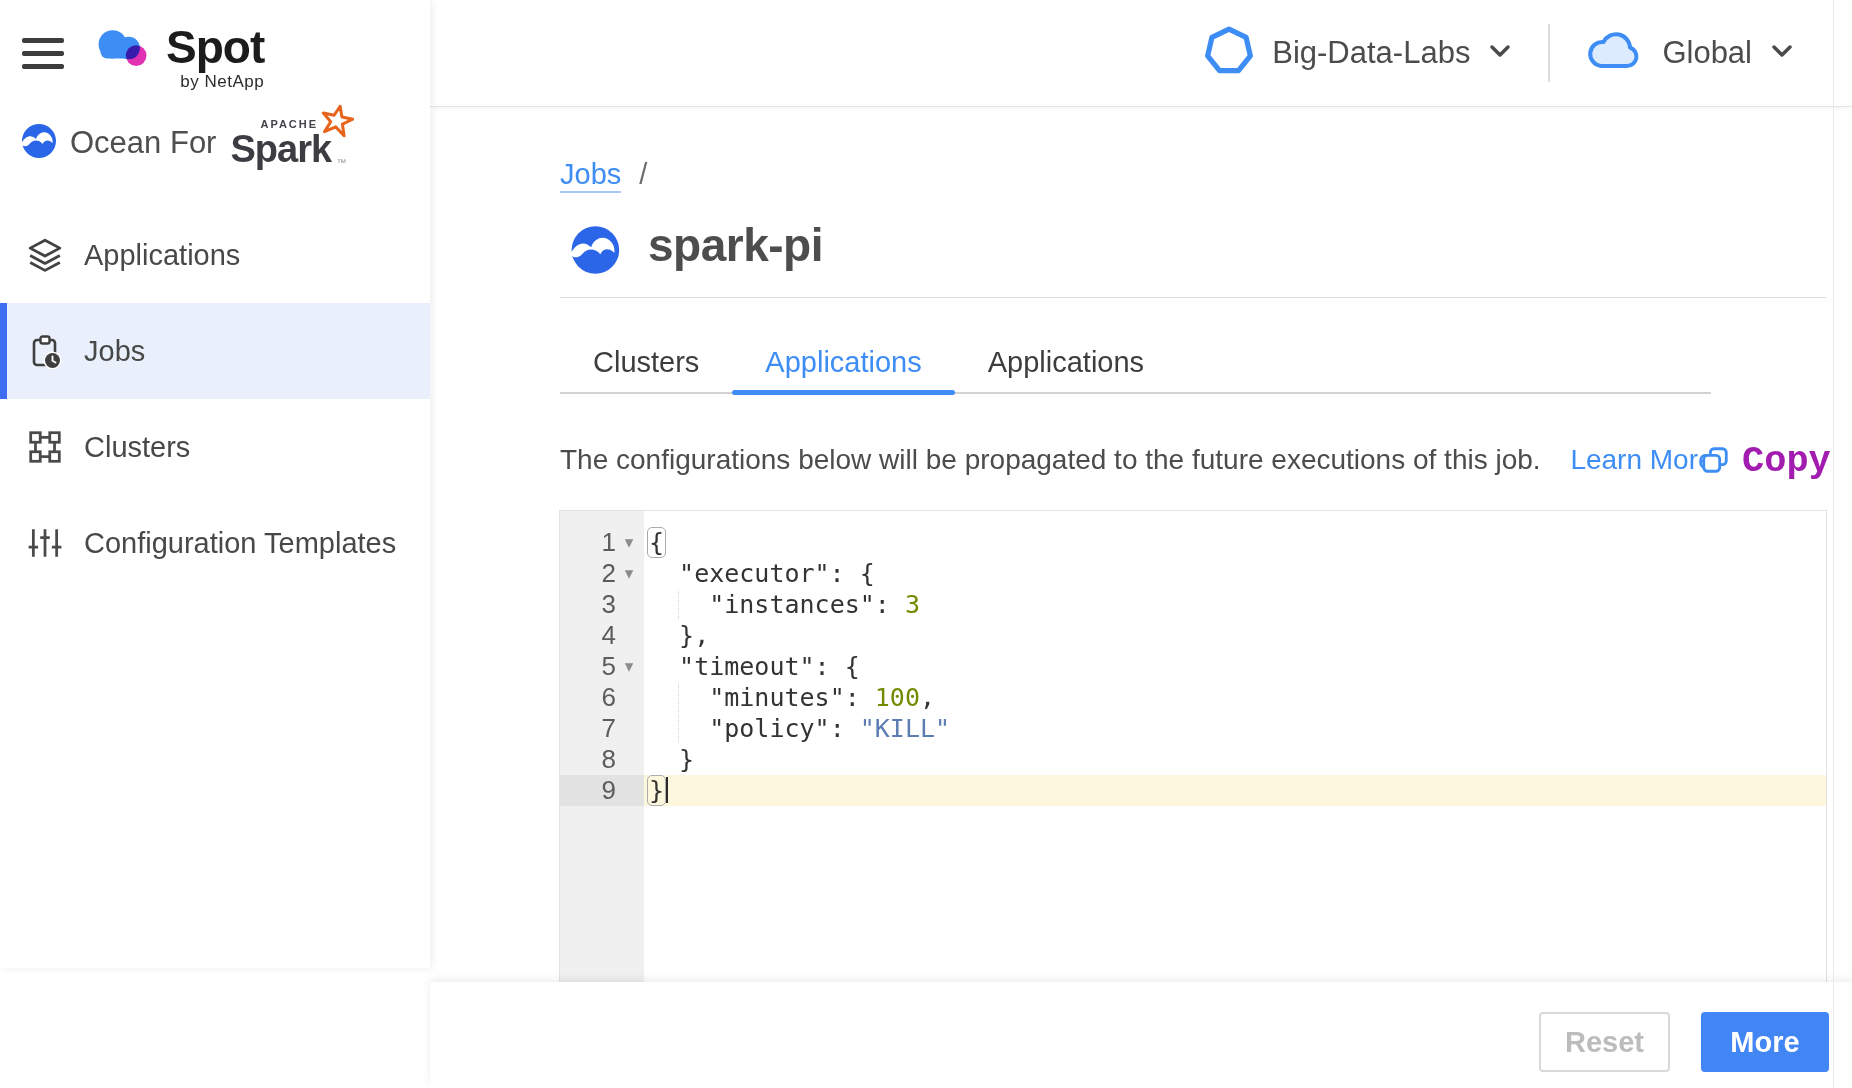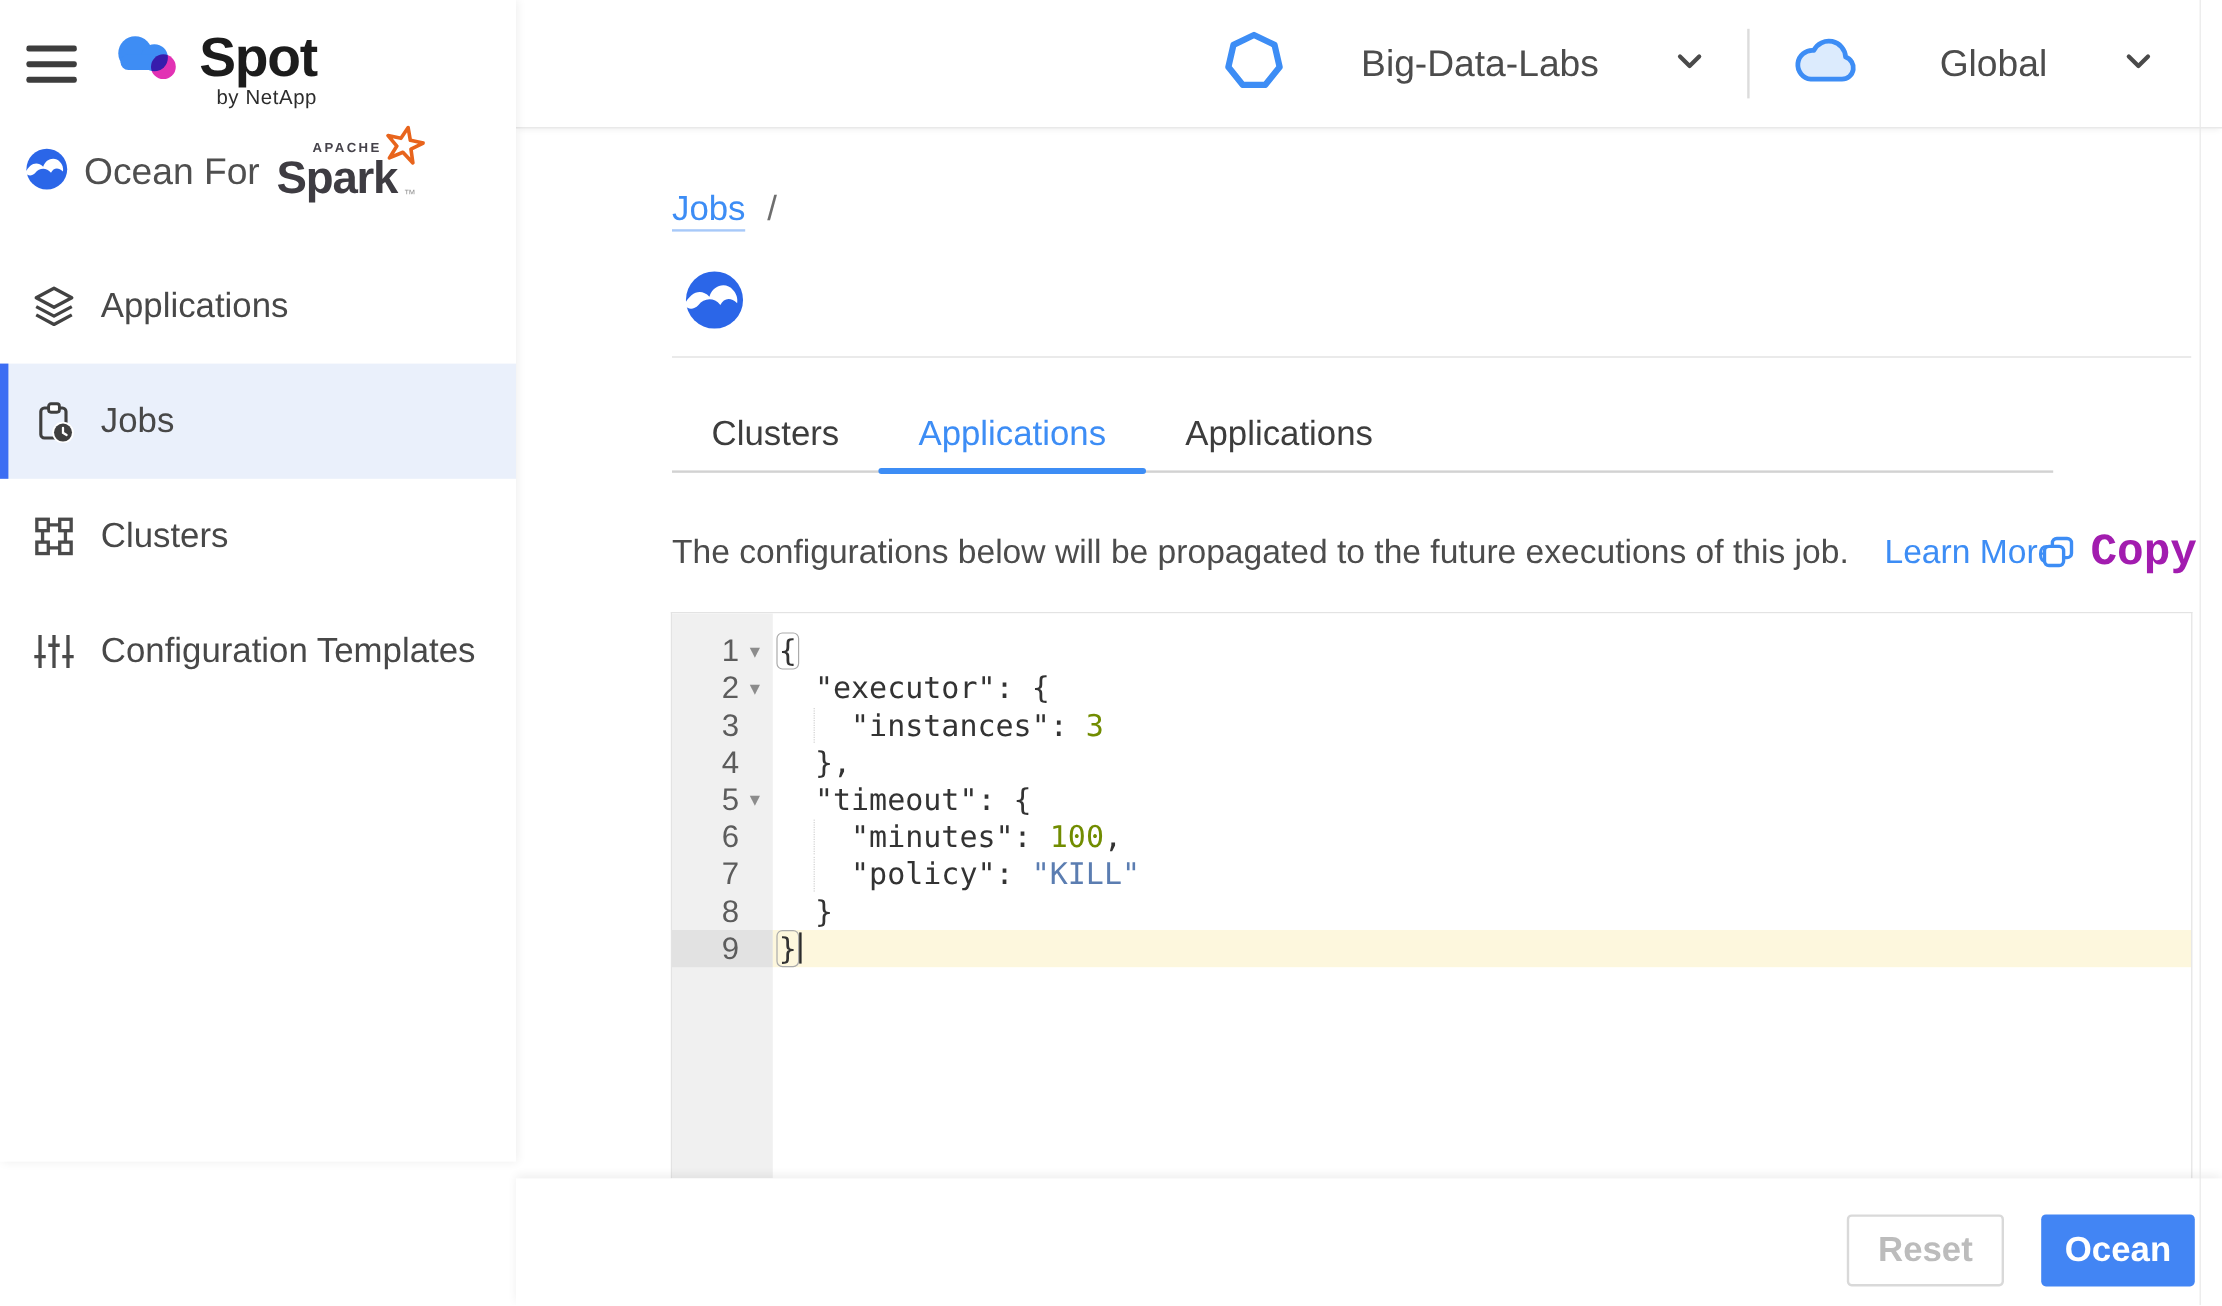--- a/index.html
+++ b/index.html
@@ -26,21 +26,21 @@
   .nav-item{ position:relative; height:96px; display:flex; align-items:center; padding-left:26px; cursor:pointer; }
   .nav-icon{ width:38px; height:36px; display:flex; align-items:center; justify-content:center; }
   .nav-label{ font-size:29px; color:#484848; margin-left:20px; }
   .nav-item.active{ background:#EAF0FB; }
   .nav-item.active::before{ content:""; position:absolute; left:0; top:0; width:7px; height:100%; background:#3C6DF3; }
 
   
   .topbar{ position:absolute; left:430px; top:0; width:1422px; height:107px; background:#fff;
            border-bottom:1px solid #e4e4e4; box-shadow:0 3px 5px -2px rgba(0,0,0,.06);
            display:flex; align-items:center; justify-content:flex-end; padding-right:58px; z-index:4; }
-  .switcher{ display:flex; align-items:center; cursor:pointer;gap:46px; }
+  .switcher{ display:flex; align-items:center; cursor:pointer; }
   .switcher-label{ font-size:31px; color:#4c4c4c; margin:0 18px 0 18px; }
   .topbar-divider{ width:2px; height:58px; background:#dcdcdc; margin:0 36px; }
 
   
   .breadcrumb{ position:absolute; left:560px; top:158px; font-size:29px; z-index:1; }
   .bc-link{ color:#3d8df5; text-decoration:none; border-bottom:2px solid #a7c9f9; padding-bottom:1px; cursor:pointer; }
   .bc-sep{ color:#6e6e6e; margin-left:10px; }
   .title-icon{ position:absolute; left:566px; top:222px; }
   .page-title{ position:absolute; left:648px; top:218px; font-size:46px; font-weight:bold; color:#4d4d4d; letter-spacing:-.5px; }
   .title-divider{ position:absolute; left:560px; top:297px; width:1266px; height:1px; background:#dcdcdc; }
@@ -213,20 +213,21 @@
     <a class="bc-link">Jobs</a>
     <span class="bc-sep">/</span>
   </div>
 
   <span class="title-icon">
     <svg width="56" height="56" viewBox="0 0 40 40">
       <circle cx="21" cy="20" r="17" fill="#2B66E8"></circle>
       <path fill="#fff" d="M3 23c4-8 10-10 15-5 2-7 10-9 14-4 2 2 3 5 2.5 8-4-4-8-3-10 1-4-5-10-4-13 0-3 3-6 3-8.5 0z"></path>
     </svg>
   </span>
+  <h1 class="page-title">spark-pi</h1>
   <div class="title-divider"></div>
 
   <div class="tabs" id="tabs">
       <div class="tab">Clusters</div>
       <div class="tab active">Applications</div>
       <div class="tab">Applications</div>
     </div>
 
   <div class="desc-row">
     <span>The configurations below will be propagated to the future executions of this job.</span>
@@ -289,17 +290,17 @@
         <div class="code-line"><span class="tk-pl">  "timeout": {</span></div>
         <div class="code-line"><span class="tk-pl">  </span><span class="tk-gd">  </span><span class="tk-pl">"minutes": </span><span class="tk-num">100</span><span class="tk-pl">,</span></div>
         <div class="code-line"><span class="tk-pl">  </span><span class="tk-gd">  </span><span class="tk-pl">"policy": </span><span class="tk-str">"KILL"</span></div>
         <div class="code-line"><span class="tk-pl">  }</span></div>
         <div class="code-line active"><span class="tk-br">}</span><span class="cursor"></span></div>
       </div>
   </div>
 
   <footer class="footer">
     <button class="btn btn-reset">Reset</button>
-    <button class="btn btn-save">Ocean</button>
+    <button class="btn btn-save">More</button>
   </footer>
 
   <div class="page-edge"></div>
 </div>
 
 </body></html>

